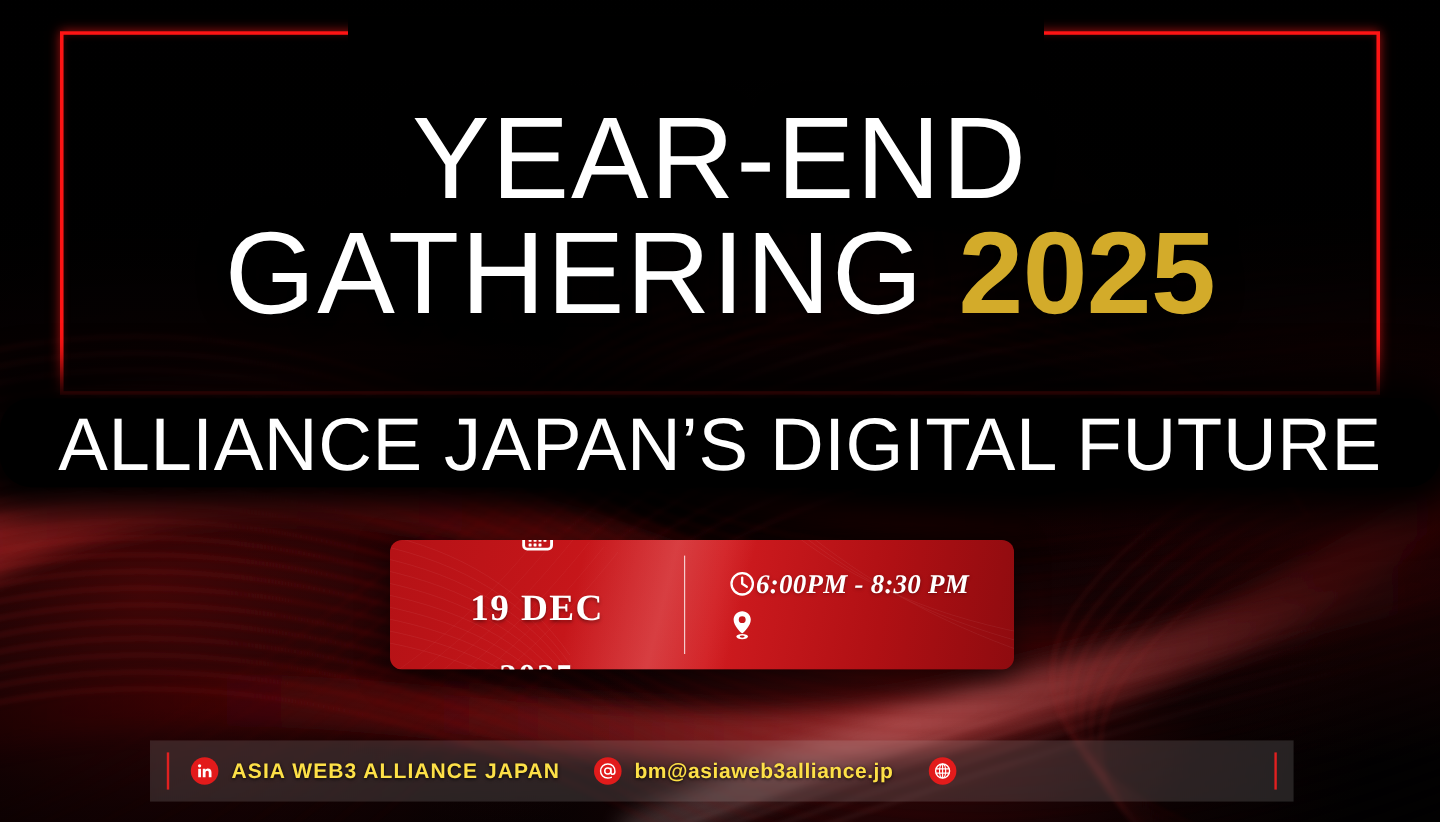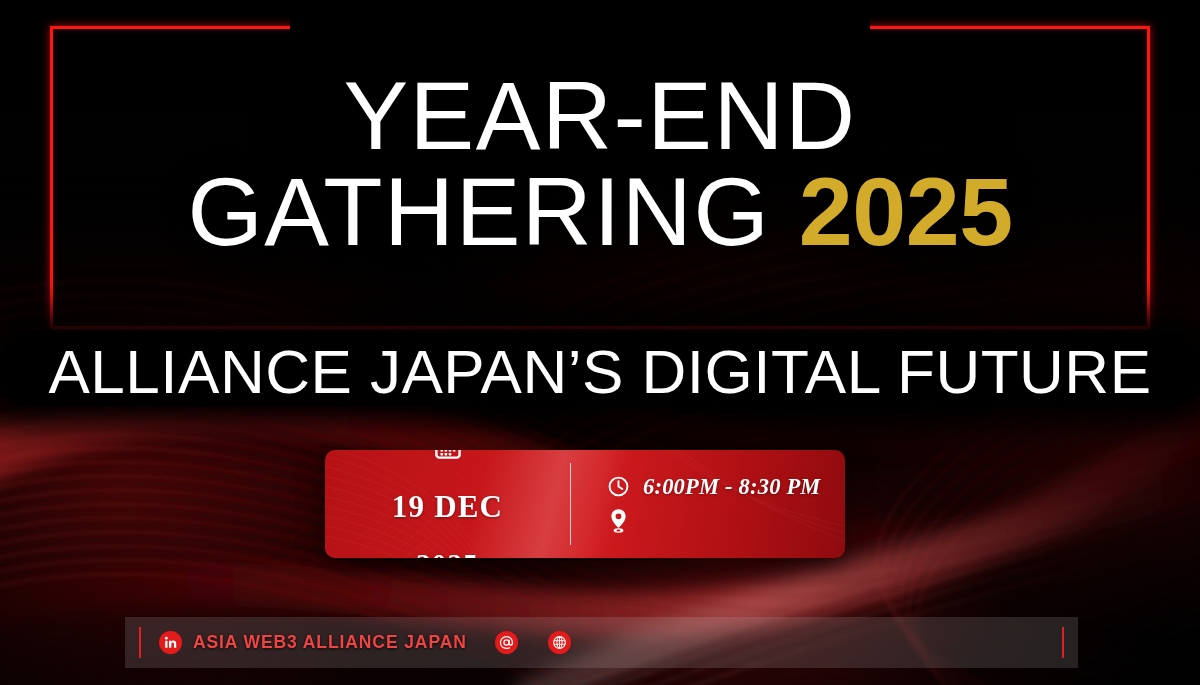--- a/index.html
+++ b/index.html
@@ -54,21 +54,21 @@
     text-shadow:0 0 12px rgba(0,0,0,.95);
   }
   
   .tagline-plate {
     position:absolute; top:14px; left:290px; width:580px; height:52px;
     background:#000;
   }
 
   
   .title-block {
-    position:absolute; top:68px; left:0; width:1200px;
+    position:absolute; top:84px; left:0; width:1200px;
     text-align:center;
     line-height:.99;
     white-space:nowrap;
   }
   .title-line {
     font-size:97px;
     font-weight:300;
     letter-spacing:1.5px;
     color:#ffffff;
     text-shadow:0 0 26px rgba(0,0,0,.92), 0 0 10px rgba(0,0,0,.8);
@@ -133,21 +133,21 @@
     background:rgba(255,255,255,.75);
     position:relative; z-index:2;
   }
   .info-right {
     flex:1;
     display:flex; flex-direction:column; justify-content:center;
     padding:0 0 0 36px;
     position:relative; z-index:2;
     gap:7px;
   }
-  .info-row { display:flex; align-items:flex-start; gap:13px; }
+  .info-row { display:flex; align-items:flex-start; gap:0; }
   .info-row .ico { width:23px; flex:none; display:flex; justify-content:center; padding-top:1px; }
   .info-row .ico svg { display:block; }
   .info-text {
     font-family:"Liberation Serif", serif;
     font-style:italic;
     font-weight:700;
     color:#fff;
     font-size:22px;
     line-height:1.16;
     letter-spacing:.2px;
@@ -174,21 +174,21 @@
   .f-gap.wide { width:30px; }
   .f-spacer { flex:1; }
   .badge {
     width:23px; height:23px; border-radius:50%;
     background:#e21b1b;
     display:flex; align-items:center; justify-content:center;
     flex:none;
   }
   .badge svg { display:block; }
   .f-label {
-    color:#ef4444;
+    color:#fde047;
     font-size:17.5px;
     font-weight:700;
     letter-spacing:.45px;
     text-shadow:0 1px 3px rgba(0,0,0,.85);
     white-space:nowrap;
   }
   .f-label.org { letter-spacing:.9px; }
 </style>
 </head>
 <body>
@@ -414,20 +414,21 @@
 
     <div class="f-gap"></div>
 
     <div class="f-item">
       <span class="badge">
         <svg width="15" height="15" viewBox="0 0 24 24" fill="none" xmlns="http://www.w3.org/2000/svg">
           <circle cx="12" cy="12" r="4.1" stroke="#fff" stroke-width="2"></circle>
           <path d="M16.1 8.3v5.2c0 1.8 1.1 2.8 2.6 2.8 1.7 0 2.8-1.4 2.8-3.8C21.5 6.7 17.9 2.6 12 2.6 6.4 2.6 2.4 6.7 2.4 12.1c0 5.4 3.9 9.3 9.6 9.3 1.9 0 3.4-.3 4.7-.9" stroke="#fff" stroke-width="2" stroke-linecap="round"></path>
         </svg>
       </span>
+      <span class="f-label">bm@asiaweb3alliance.jp</span>
     </div>
 
     <div class="f-gap wide"></div>
 
     <div class="f-item">
       <span class="badge">
         <svg width="15" height="15" viewBox="0 0 24 24" fill="none" xmlns="http://www.w3.org/2000/svg">
           <circle cx="12" cy="12" r="9.3" stroke="#fff" stroke-width="1.9"></circle>
           <ellipse cx="12" cy="12" rx="4.1" ry="9.3" stroke="#fff" stroke-width="1.6"></ellipse>
           <path d="M2.9 9.1h18.2M2.9 14.9h18.2M12 2.7v18.6" stroke="#fff" stroke-width="1.5"></path>

